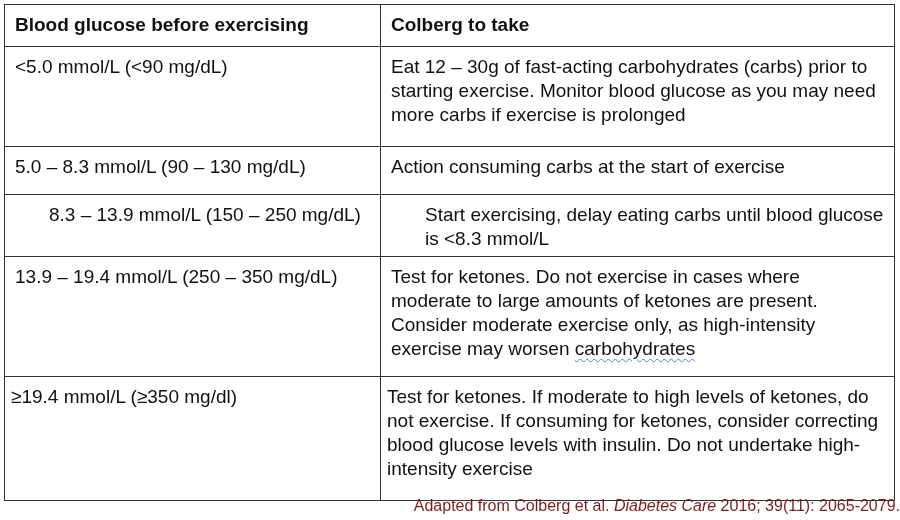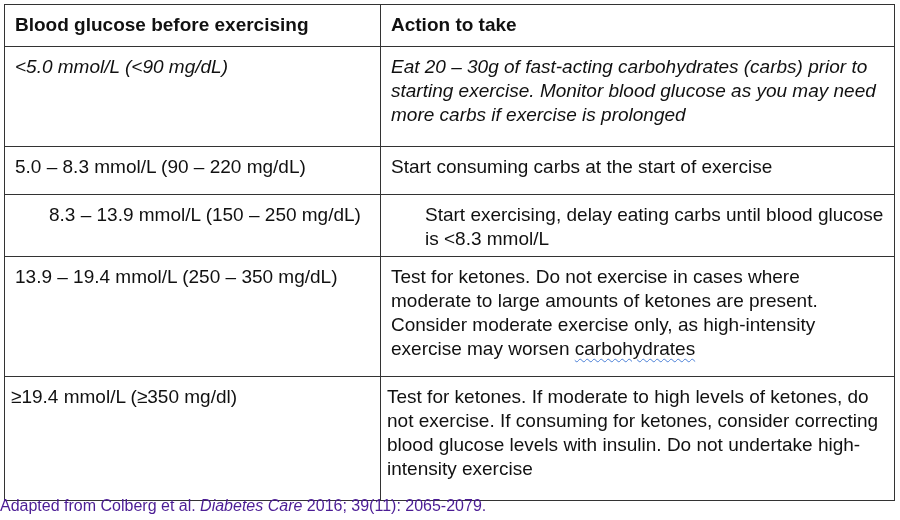--- a/index.html
+++ b/index.html
@@ -5,50 +5,50 @@
   html, body { margin:0; padding:0; background:#ffffff; }
   body { width:900px; height:520px; position:relative; overflow:hidden;
          font-family:"Liberation Sans", sans-serif; color:#111; }
   table { position:absolute; left:4px; top:4px; width:890px;
           border-collapse:collapse; table-layout:fixed; }
   td, th { border:1.5px solid #333; vertical-align:top; text-align:left;
            font-size:19px; line-height:24px; padding:8px 10px 0 10px; }
   th { font-weight:bold; height:33px;margin-top:20px; }
   col.c1 { width:376px; }
   col.c2 { width:514px; }
-  .r1 td { height:91px;font-style:italic; }
+  .r1 td { height:91px; }
   .r2 td { height:39px; }
   .r3 td { height:53px;padding-left:44px; }
   .r4 td { height:111px; }
   .r5 td { height:115px;padding-left:6px; }
   .squiggle { text-decoration: underline wavy #4a7fd6; text-decoration-thickness:1px; text-underline-offset:3px; }
-  .caption { position:absolute; top:495px; left:0; width:900px; text-align:left;
-             font-size:16px; line-height:22px; color:#4c1d95; }
+  .caption { position:absolute; top:495px; left:0; width:900px; text-align:right;
+             font-size:16px; line-height:22px; color:#7f1d1d; }
   .caption i { font-style:italic; }
 </style>
 </head>
 <body>
 
 <table>
   <colgroup>
       <col class="c1">
       <col class="c2">
     </colgroup>
   <tbody>
       <tr>
     <th>Blood glucose before exercising</th>
-    <th>Action to take</th>
+    <th>Colberg to take</th>
   </tr>
   <tr class="r1">
     <td>&lt;5.0 mmol/L (&lt;90 mg/dL)</td>
-    <td>Eat 20 – 30g of fast-acting carbohydrates (carbs) prior to starting exercise. Monitor blood glucose as you may need more carbs if exercise is prolonged</td>
+    <td>Eat 12 – 30g of fast-acting carbohydrates (carbs) prior to starting exercise. Monitor blood glucose as you may need more carbs if exercise is prolonged</td>
   </tr>
   <tr class="r2">
-    <td>5.0 – 8.3 mmol/L (90 – 220 mg/dL)</td>
-    <td>Start consuming carbs at the start of exercise</td>
+    <td>5.0 – 8.3 mmol/L (90 – 130 mg/dL)</td>
+    <td>Action consuming carbs at the start of exercise</td>
   </tr>
   <tr class="r3">
     <td>8.3 – 13.9 mmol/L (150 – 250 mg/dL)</td>
     <td>Start exercising, delay eating carbs until blood glucose is &lt;8.3 mmol/L</td>
   </tr>
   <tr class="r4">
     <td>13.9 – 19.4 mmol/L (250 – 350 mg/dL)</td>
     <td><span>Test for ketones. Do not exercise in cases where moderate to large amounts of ketones are present. Consider moderate exercise only, as high-intensity exercise may worsen </span><span class="squiggle">carbohydrates</span></td>
   </tr>
   <tr class="r5">

